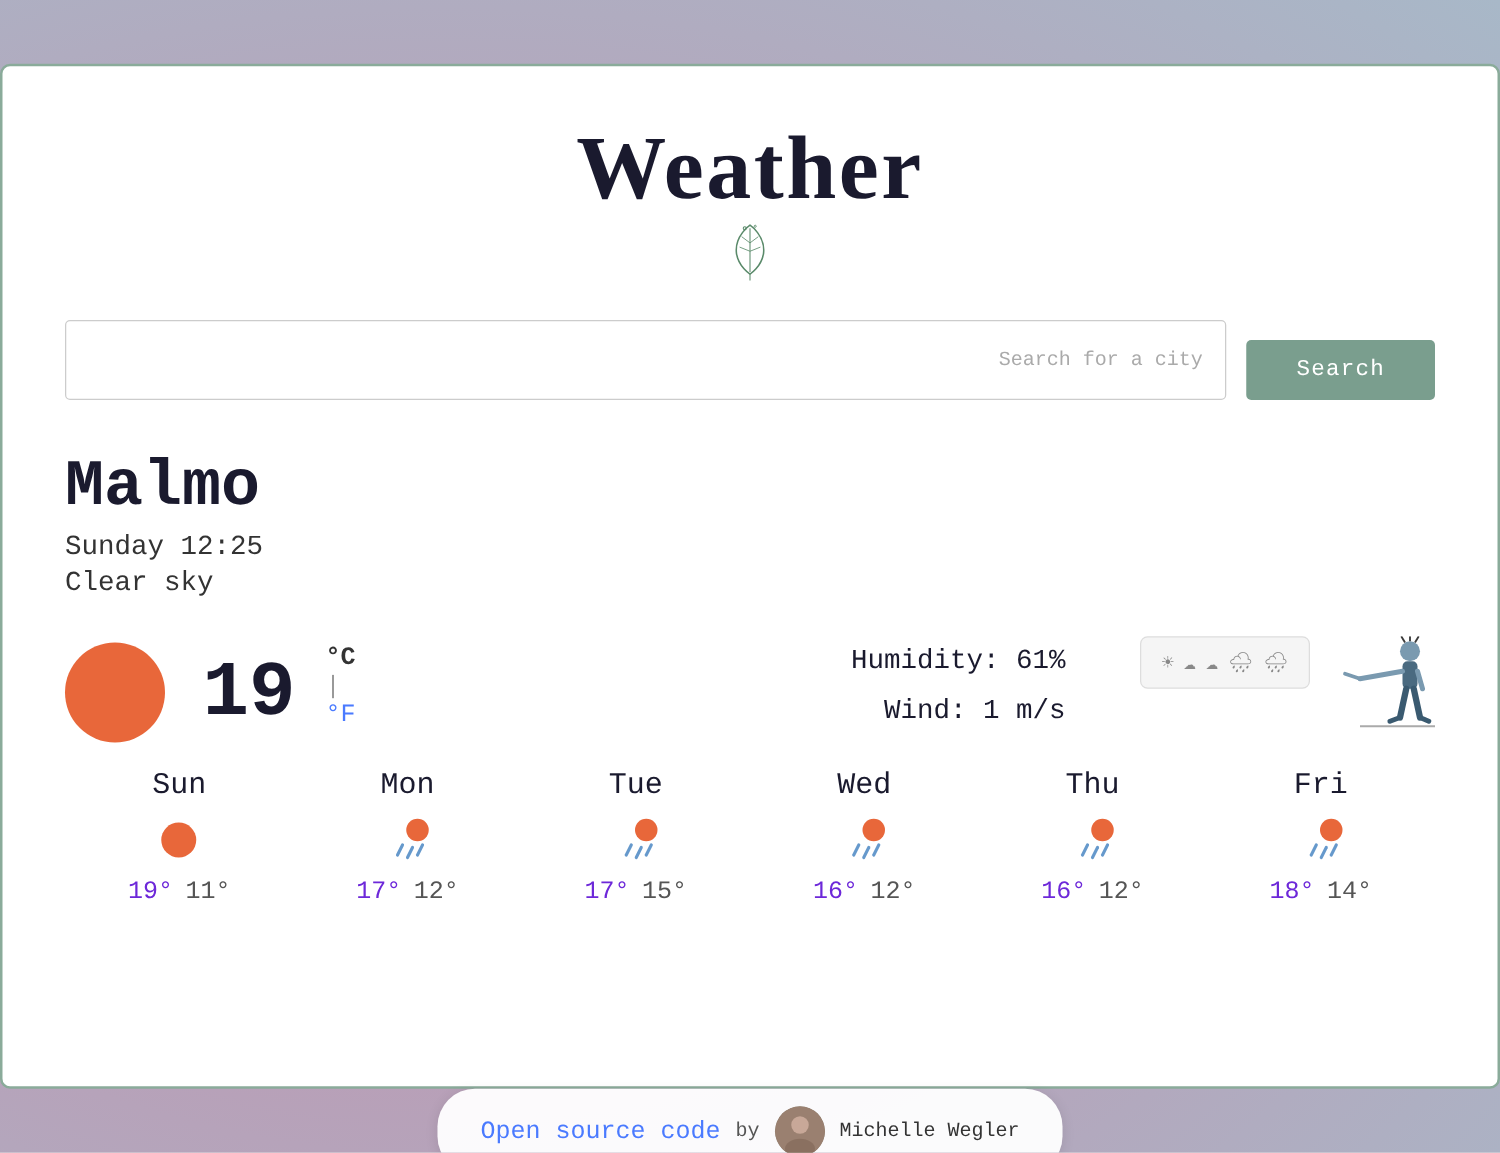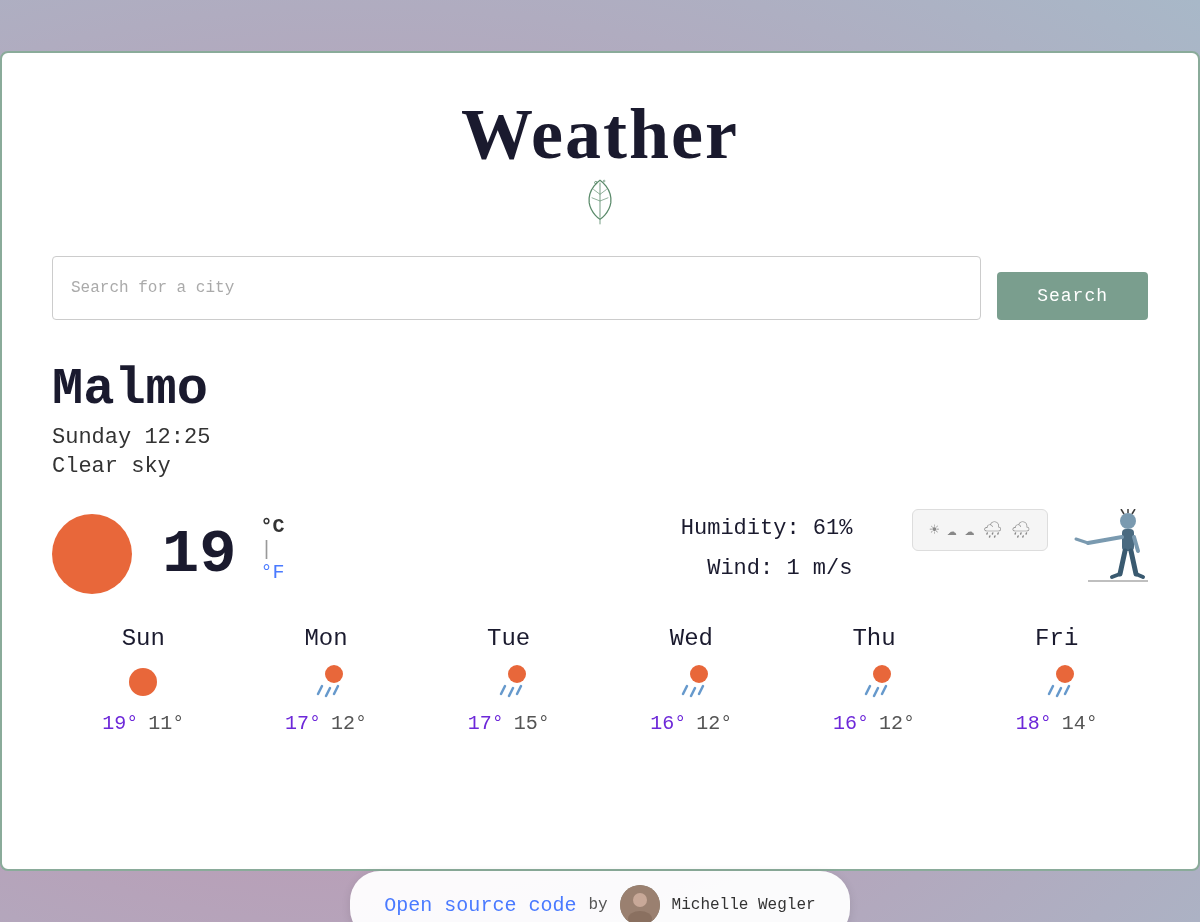--- a/index.html
+++ b/index.html
@@ -54,20 +54,21 @@
 
     .search-input {
       flex: 1;
       border: 1.5px solid #ccc;
       border-radius: 4px;
       padding: 14px 18px;
       font-size: 16px;
       font-family: 'Courier New', Courier, monospace;
       color: #555;
       outline: none;
+      text-align: right;
     }
 
     .search-input::placeholder {
       color: #aaa;
     }
 
     .search-button {
       background: #7a9e8e;
       color: #fff;
       border: none;
@@ -160,21 +161,21 @@
     }
 
     .strip-icon {
       font-size: 16px;
       color: #888;
     }
 
     .forecast-row {
       display: flex;
       justify-content: flex-start;
-      margin-top: 26px;
+      margin-top: 16px;
     }
 
     .forecast-day {
       display: flex;
       flex-direction: column;
       align-items: center;
       gap: 8px;
       flex: 1;
     }
 

